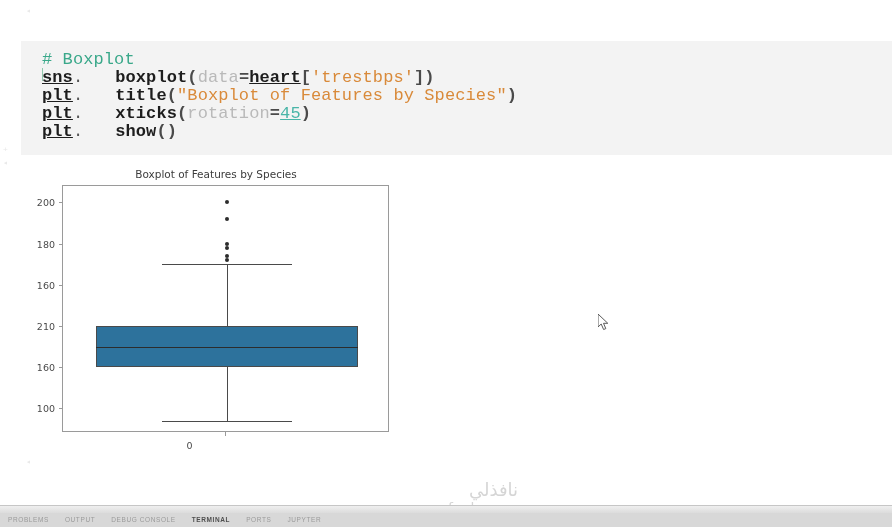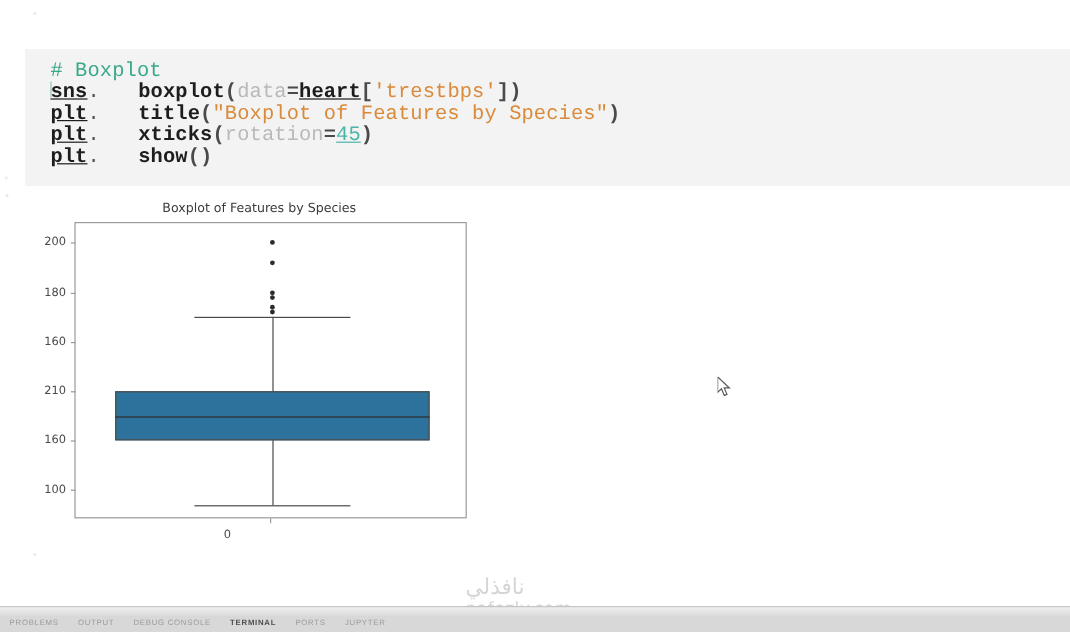--- a/index.html
+++ b/index.html
@@ -187,21 +187,21 @@
     background: #2c2c2c;
     transform: translate(-50%, -50%);
   }
 
   
   #watermark {
     position: absolute;
     left: 388px;
     top: 480px;
     width: 130px;
-    text-align: left;
+    text-align: right;
     color: #d5d5d5;
     user-select: none;
     pointer-events: none;
   }
   #watermark-arabic {
     font-size: 18px;
     font-family: "DejaVu Sans", sans-serif;
     line-height: 20px;
     letter-spacing: 1px;
   }

